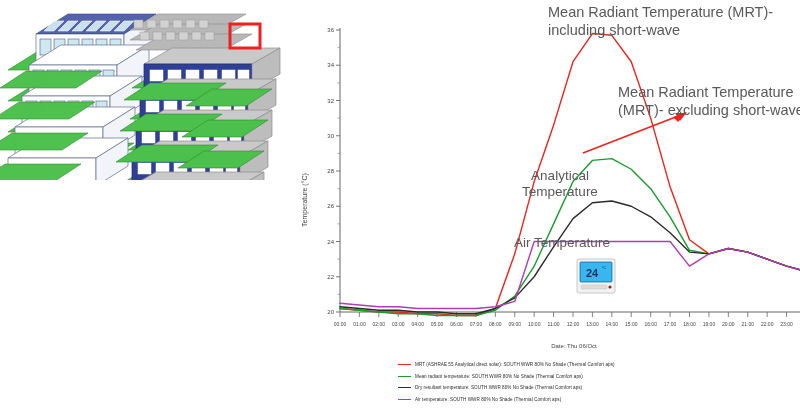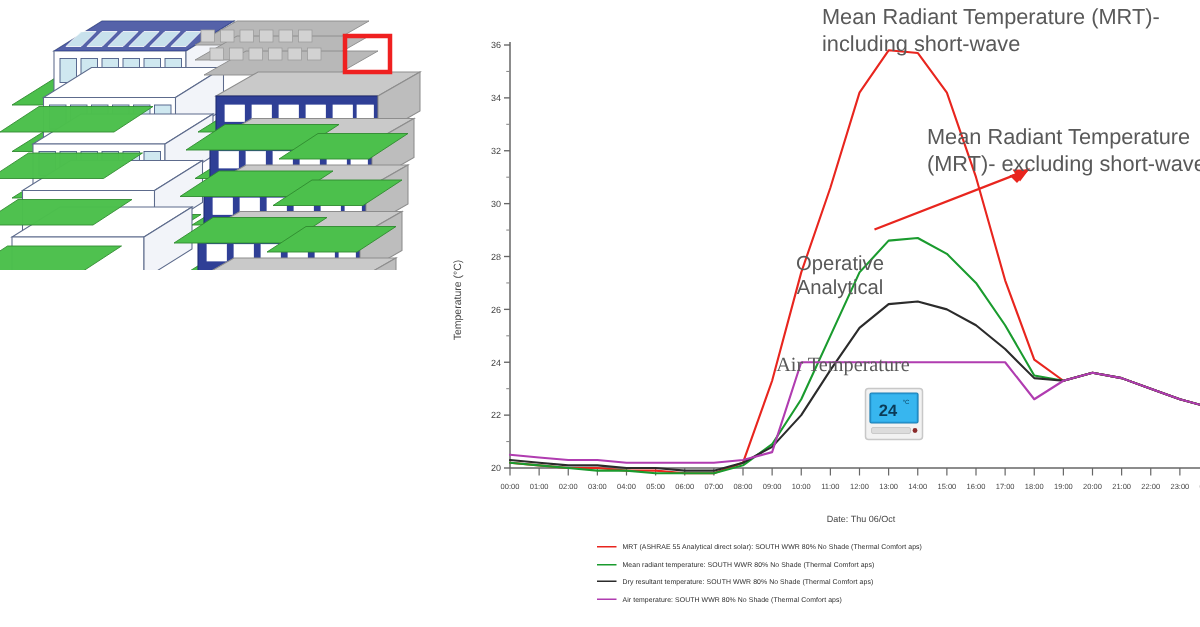--- a/index.html
+++ b/index.html
@@ -23,21 +23,21 @@
   .ann{
     position:absolute;
     color:#595959;
     font-family:"Liberation Sans",sans-serif;
     text-align:left;
     line-height:1.22;
   }
   #ann-incl{left:548px;top:4px;width:250px;font-size:14.5px;}
   #ann-excl{left:600px;top:84px;width:200px;font-size:14.5px;margin-left:18px;}
   #lbl-operative{left:505px;top:168px;width:110px;font-size:13.5px;text-align:center;}
-  #lbl-air{left:497px;top:235px;width:130px;font-size:13.5px;text-align:center;font-family:Liberation Serif, serif;}
+  #lbl-air{left:497px;top:235px;width:130px;font-size:13.5px;text-align:center;}
 
   
   .thermostat{position:absolute;left:560px;top:258px;width:40px;height:38px;}
 
   
   .legend{position:absolute;left:398px;top:359px;width:400px;}
   .legend-row{display:flex;align-items:center;height:11px;margin-bottom:0.5px;}
   .legend-swatch{width:13px;height:0;border-top-width:1.6px;border-top-style:solid;margin-right:4px;flex:0 0 13px;}
   .legend-label{font-size:4.6px;color:#2b2b2b;white-space:nowrap;letter-spacing:0.05px;}
 </style>
@@ -359,21 +359,21 @@
       <text x="16" y="19" text-anchor="middle" font-family="Liberation Sans, sans-serif" font-size="11" font-weight="bold" fill="#0b3b57" id="thermo-reading">24</text>
       <text x="28" y="11" text-anchor="middle" font-family="Liberation Sans, sans-serif" font-size="4" fill="#0b3b57" id="thermo-unit">°C</text>
       <rect x="5" y="27" width="26" height="4" rx="1" fill="#dcdcdc" stroke="#c0c0c0" stroke-width="0.5"></rect>
       <circle cx="34" cy="29" r="1.6" fill="#8a2b2b"></circle>
     </svg>
   </div>
 
   <div class="ann" id="ann-incl">Mean Radiant Temperature (MRT)- including short-wave</div>
   <div class="ann" id="ann-excl">Mean Radiant Temperature (MRT)- excluding short-wave</div>
 
-  <div class="ann" id="lbl-operative">Operative Analytical</div>
+  <div class="ann" id="lbl-operative">Analytical Temperature</div>
   <div class="ann" id="lbl-air">Air Temperature</div>
 
   <div class="legend" id="legend">
       <div class="legend-row">
         <span class="legend-swatch" style="border-top-color: rgb(232, 37, 30);"></span>
         <span class="legend-label">MRT  (ASHRAE 55 Analytical direct solar): SOUTH WWR 80% No Shade (Thermal Comfort aps)</span>
       </div>
       <div class="legend-row">
         <span class="legend-swatch" style="border-top-color: rgb(26, 155, 46);"></span>
         <span class="legend-label">Mean radiant temperature: SOUTH WWR 80% No Shade (Thermal Comfort aps)</span>

